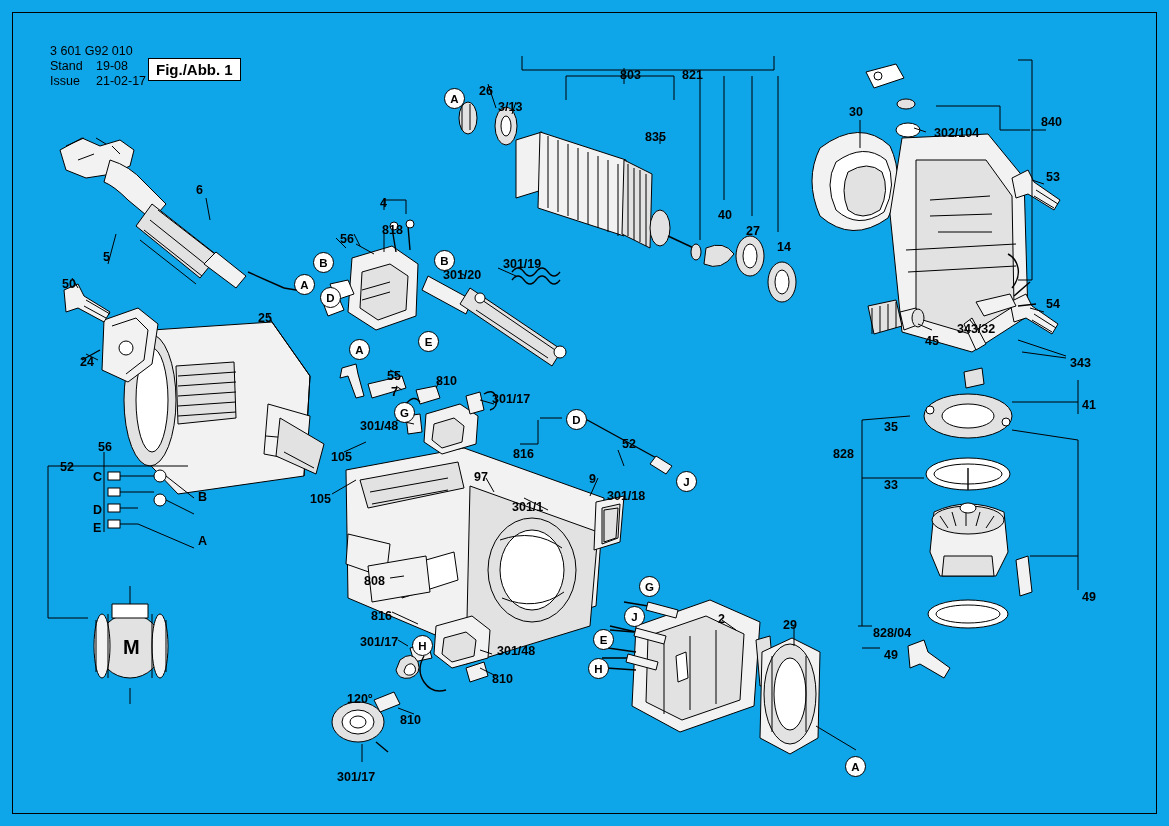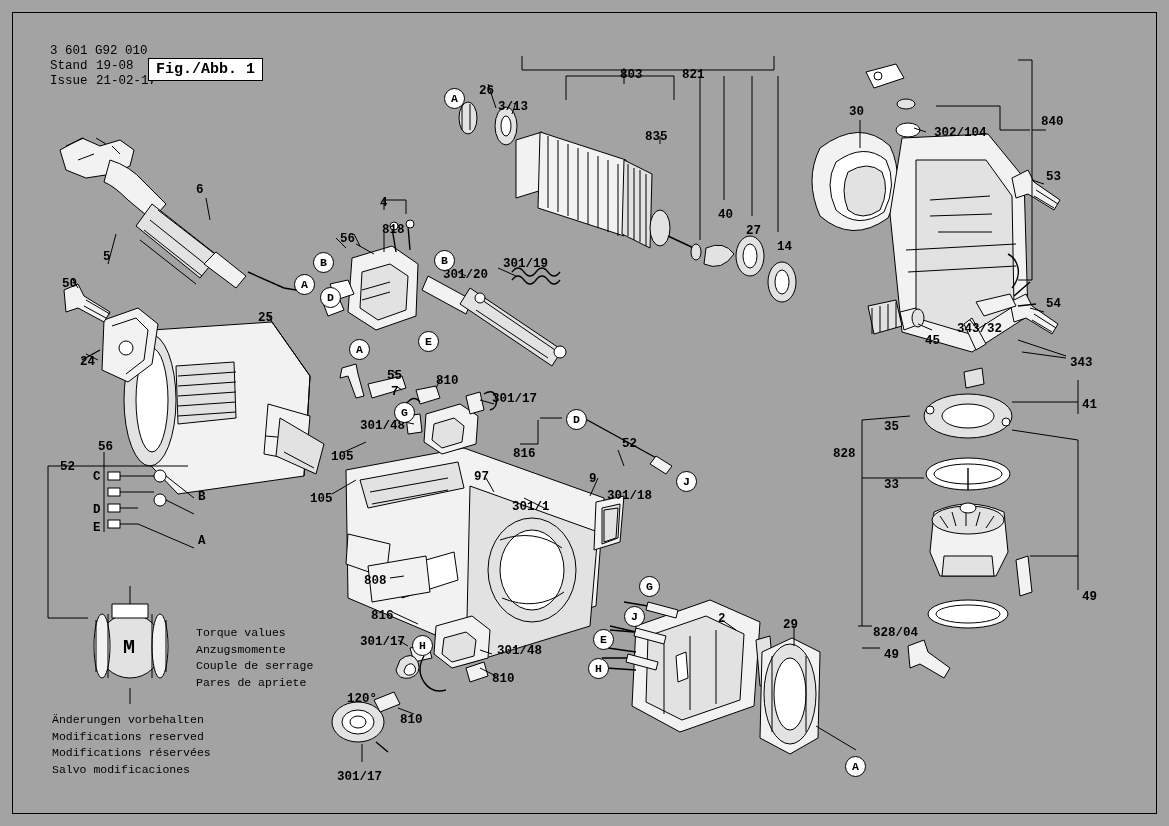--- a/index.html
+++ b/index.html
@@ -1,17 +1,17 @@
 <!DOCTYPE html>
 <html><head>
 <meta charset="utf-8">
 <style>
   html,body{margin:0;padding:0;background:#ffffff;}
   body{font-family:"Liberation Sans", sans-serif;color:#000;}
-  #page{position:relative;width:1169px;height:826px;overflow:hidden;background:#a3a3a3;font-family:Liberation Mono, monospace;}
+  #page{position:relative;width:1169px;height:826px;overflow:hidden;background:#0ea5e9;}
   .frame{position:absolute;left:12px;top:12px;width:1145px;height:802px;border:1.5px solid #000;box-sizing:border-box;}
   .lbl{position:absolute;font-size:12.5px;font-weight:bold;line-height:1.15;white-space:pre;}
   .hdr{position:absolute;font-size:12.5px;line-height:1.25;white-space:pre;}
   .figbox{position:absolute;border:1.5px solid #000;background:#fff;display:flex;align-items:center;justify-content:center;font-weight:bold;font-size:15px;padding:2px 7px;}
   .circ{position:absolute;width:19px;height:19px;border:1.4px solid #000;border-radius:50%;background:#fff;display:flex;align-items:center;justify-content:center;font-size:11.5px;font-weight:bold;}
   .torque{position:absolute;font-size:11.5px;line-height:1.45;white-space:pre;}
   svg.art{position:absolute;left:0;top:0;width:1169px;height:826px;pointer-events:none;}
   .ln{stroke:#000;stroke-width:1;fill:none;}
   .ln2{stroke:#000;stroke-width:1.4;fill:none;}
   .part{fill:#f2f2f2;stroke:#000;stroke-width:1;}
@@ -24,28 +24,20 @@
 <div id="page">
   <div class="frame"></div>
 
   <div class="hdr" style="left:50px;top:44px;">3 601 G92 010</div>
   <div class="hdr" style="left:50px;top:59px;">Stand</div>
   <div class="hdr" style="left:50px;top:74px;">Issue</div>
   <div class="hdr" style="left:96px;top:59px;">19-08</div>
   <div class="hdr" style="left:96px;top:74px;">21-02-17</div>
   <div class="figbox" style="left:148px;top:58px;">Fig./Abb. 1</div>
 
-  <div class="torque" style="left:196px;top:625px;" id="torque-title">Torque values
-Anzugsmomente
-Couple de serrage
-Pares de apriete</div>
-  <div class="torque" style="left:52px;top:712px;" id="torque-footer">Änderungen vorbehalten
-Modifications reserved
-Modifications réservées
-Salvo modificaciones</div>
 
   <svg class="art" viewBox="0 0 1169 826">
 
     <g>
       <path class="part" d="M60 150 l22 -12 18 8 20 -6 14 10 -4 16 -18 8 -26 4 -20 -8z"></path>
       <path class="ln" d="M66 146 l18 -8 M78 160 l16 -6 M96 138 l10 6 M112 146 l8 8"></path>
       <path class="part" d="M110 160 q20 6 34 22 l22 22 -14 16 -24 -20 q-14 -14 -24 -18z"></path>
       <path class="part2" d="M152 204 l66 52 -18 22 -64 -52z"></path>
       <path class="ln" d="M158 210 l62 48 M150 220 l60 48 M144 230 l58 46 M140 240 l56 44"></path>
       <path class="part" d="M216 252 l30 24 -10 12 -32 -24z"></path>

